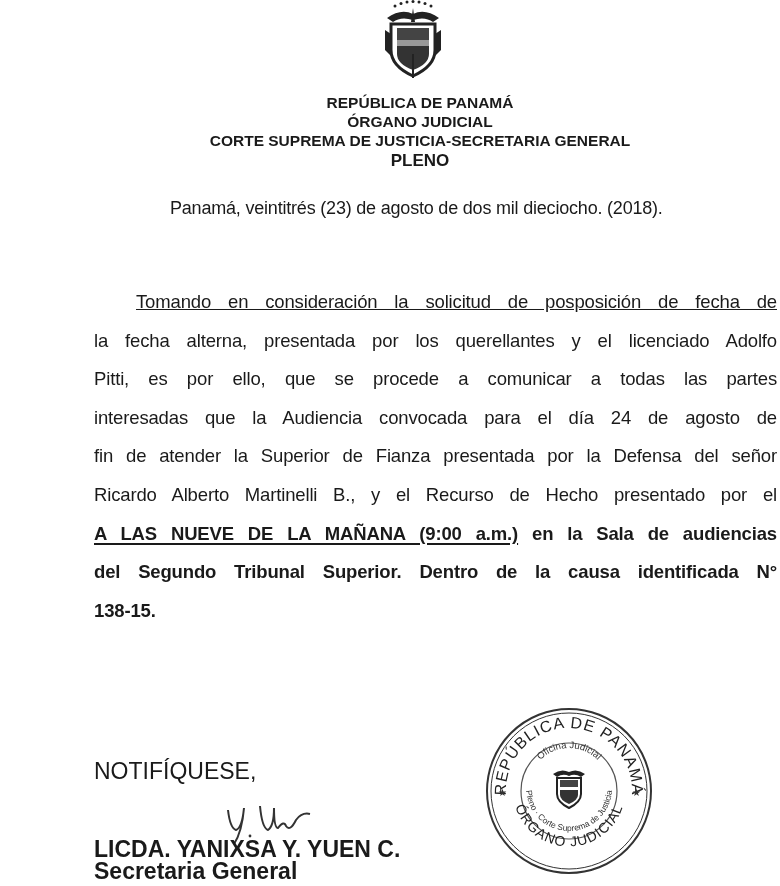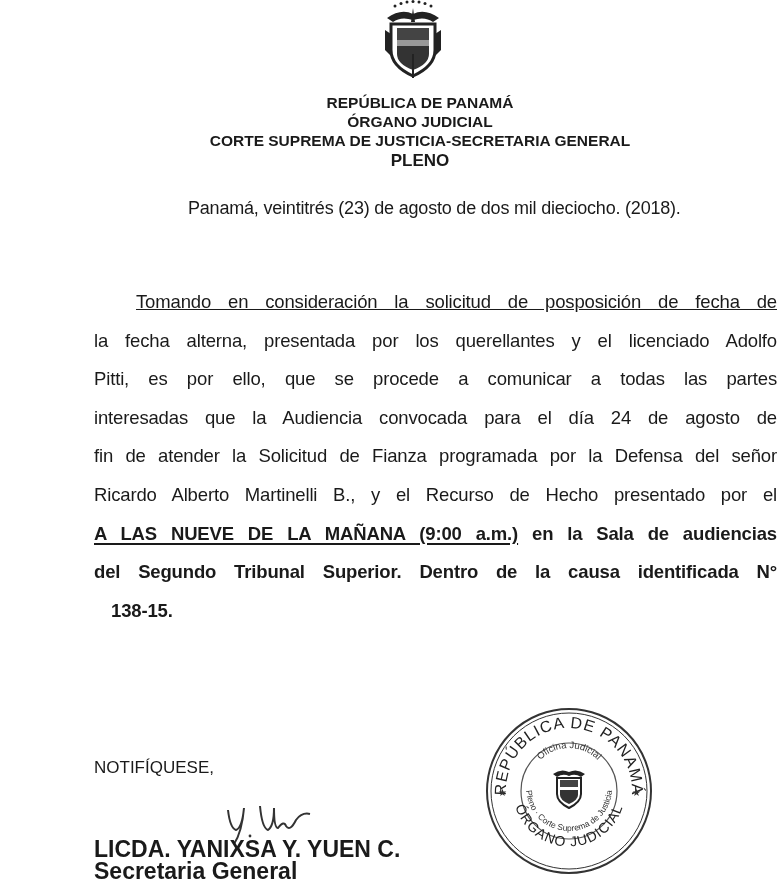--- a/index.html
+++ b/index.html
@@ -1,27 +1,27 @@
 <!DOCTYPE html>
 <html><head>
   <meta charset="utf-8">
   <style>
     html, body { margin: 0; padding: 0; background: #ffffff; }
     body { width: 780px; height: 886px; position: relative; overflow: hidden; color: #1a1a1a; font-family: "Liberation Sans", sans-serif; }
     .crest { position: absolute; left: 381px; top: 0px; width: 64px; height: 80px; }
     .header { position: absolute; left: 0; top: 93px; width: 840px; text-align: center; font-weight: bold; font-size: 15.5px; line-height: 19px; }
     .header .pleno { font-size: 17px; line-height: 21px; }
-    .dateline { position: absolute; left: 188px; top: 198px; font-size: 18px; letter-spacing: -0.2px; }
+    .dateline { position: absolute; left: 170px; top: 198px; font-size: 18px; letter-spacing: -0.2px; }
     .body { position: absolute; left: 94px; top: 283px; width: 683px; font-size: 18.5px; line-height: 38.6px; text-align: justify; text-align-last: left; letter-spacing: -0.15px; }
     .body .line { display: block; text-align: justify; text-align-last: justify; height: 38.6px; white-space: nowrap; }
-    .body .line.last { text-align-last: left; margin-left: 17px; }
+    .body .line.last { text-align-last: left; }
     .body .indent { padding-left: 42px; text-decoration: underline; }
     .b { font-weight: bold; }
     .u { text-decoration: underline; text-decoration-thickness: 2px; text-underline-offset: 3px; }
-    .notif { position: absolute; left: 94px; top: 758px; font-size: 17px; }
+    .notif { position: absolute; left: 94px; top: 758px; font-size: 23px; }
     .signature { position: absolute; left: 220px; top: 798px; width: 110px; height: 50px; }
     .signer { position: absolute; left: 94px; top: 838px; font-size: 23px; font-weight: bold; line-height: 22px; }
     .seal { position: absolute; left: 484px; top: 706px; width: 170px; height: 170px; }
   </style>
 </head>
 <body>
 
 <svg class="crest" viewBox="0 0 64 80">
   <g fill="#222">
     <circle cx="14" cy="6" r="1.5"></circle>
@@ -50,21 +50,21 @@
   <div class="pleno">PLENO</div>
 </div>
 
 <div class="dateline">Panamá, veintitrés (23) de agosto de dos mil dieciocho. (2018).</div>
 
 <div class="body">
   <span class="line indent">Tomando en consideración la solicitud de posposición de fecha de</span>
   <span class="line">la fecha alterna, presentada por los querellantes y el licenciado Adolfo</span>
   <span class="line">Pitti, es por ello, que se procede a comunicar a todas las partes</span>
   <span class="line">interesadas que la Audiencia convocada para el día 24 de agosto de</span>
-  <span class="line">fin de atender la Solicitud de Fianza programada por la Defensa del señor</span>
+  <span class="line">fin de atender la Superior de Fianza presentada por la Defensa del señor</span>
   <span class="line">Ricardo Alberto Martinelli B., y el Recurso de Hecho presentado por el</span>
   <span class="line b"><span class="u">A LAS NUEVE DE LA MAÑANA (9:00 a.m.)</span><span> en la Sala de audiencias</span></span>
   <span class="line b">del Segundo Tribunal Superior.  Dentro de la causa identificada N°</span>
   <span class="line last b">138-15.</span>
 </div>
 
 <div class="notif">NOTIFÍQUESE,</div>
 
 <svg class="signature" viewBox="0 0 110 50">
   <path d="M8 12 Q10 30 16 32 Q22 30 24 10 M24 10 Q22 34 14 46" fill="none" stroke="#333" stroke-width="2"></path>

